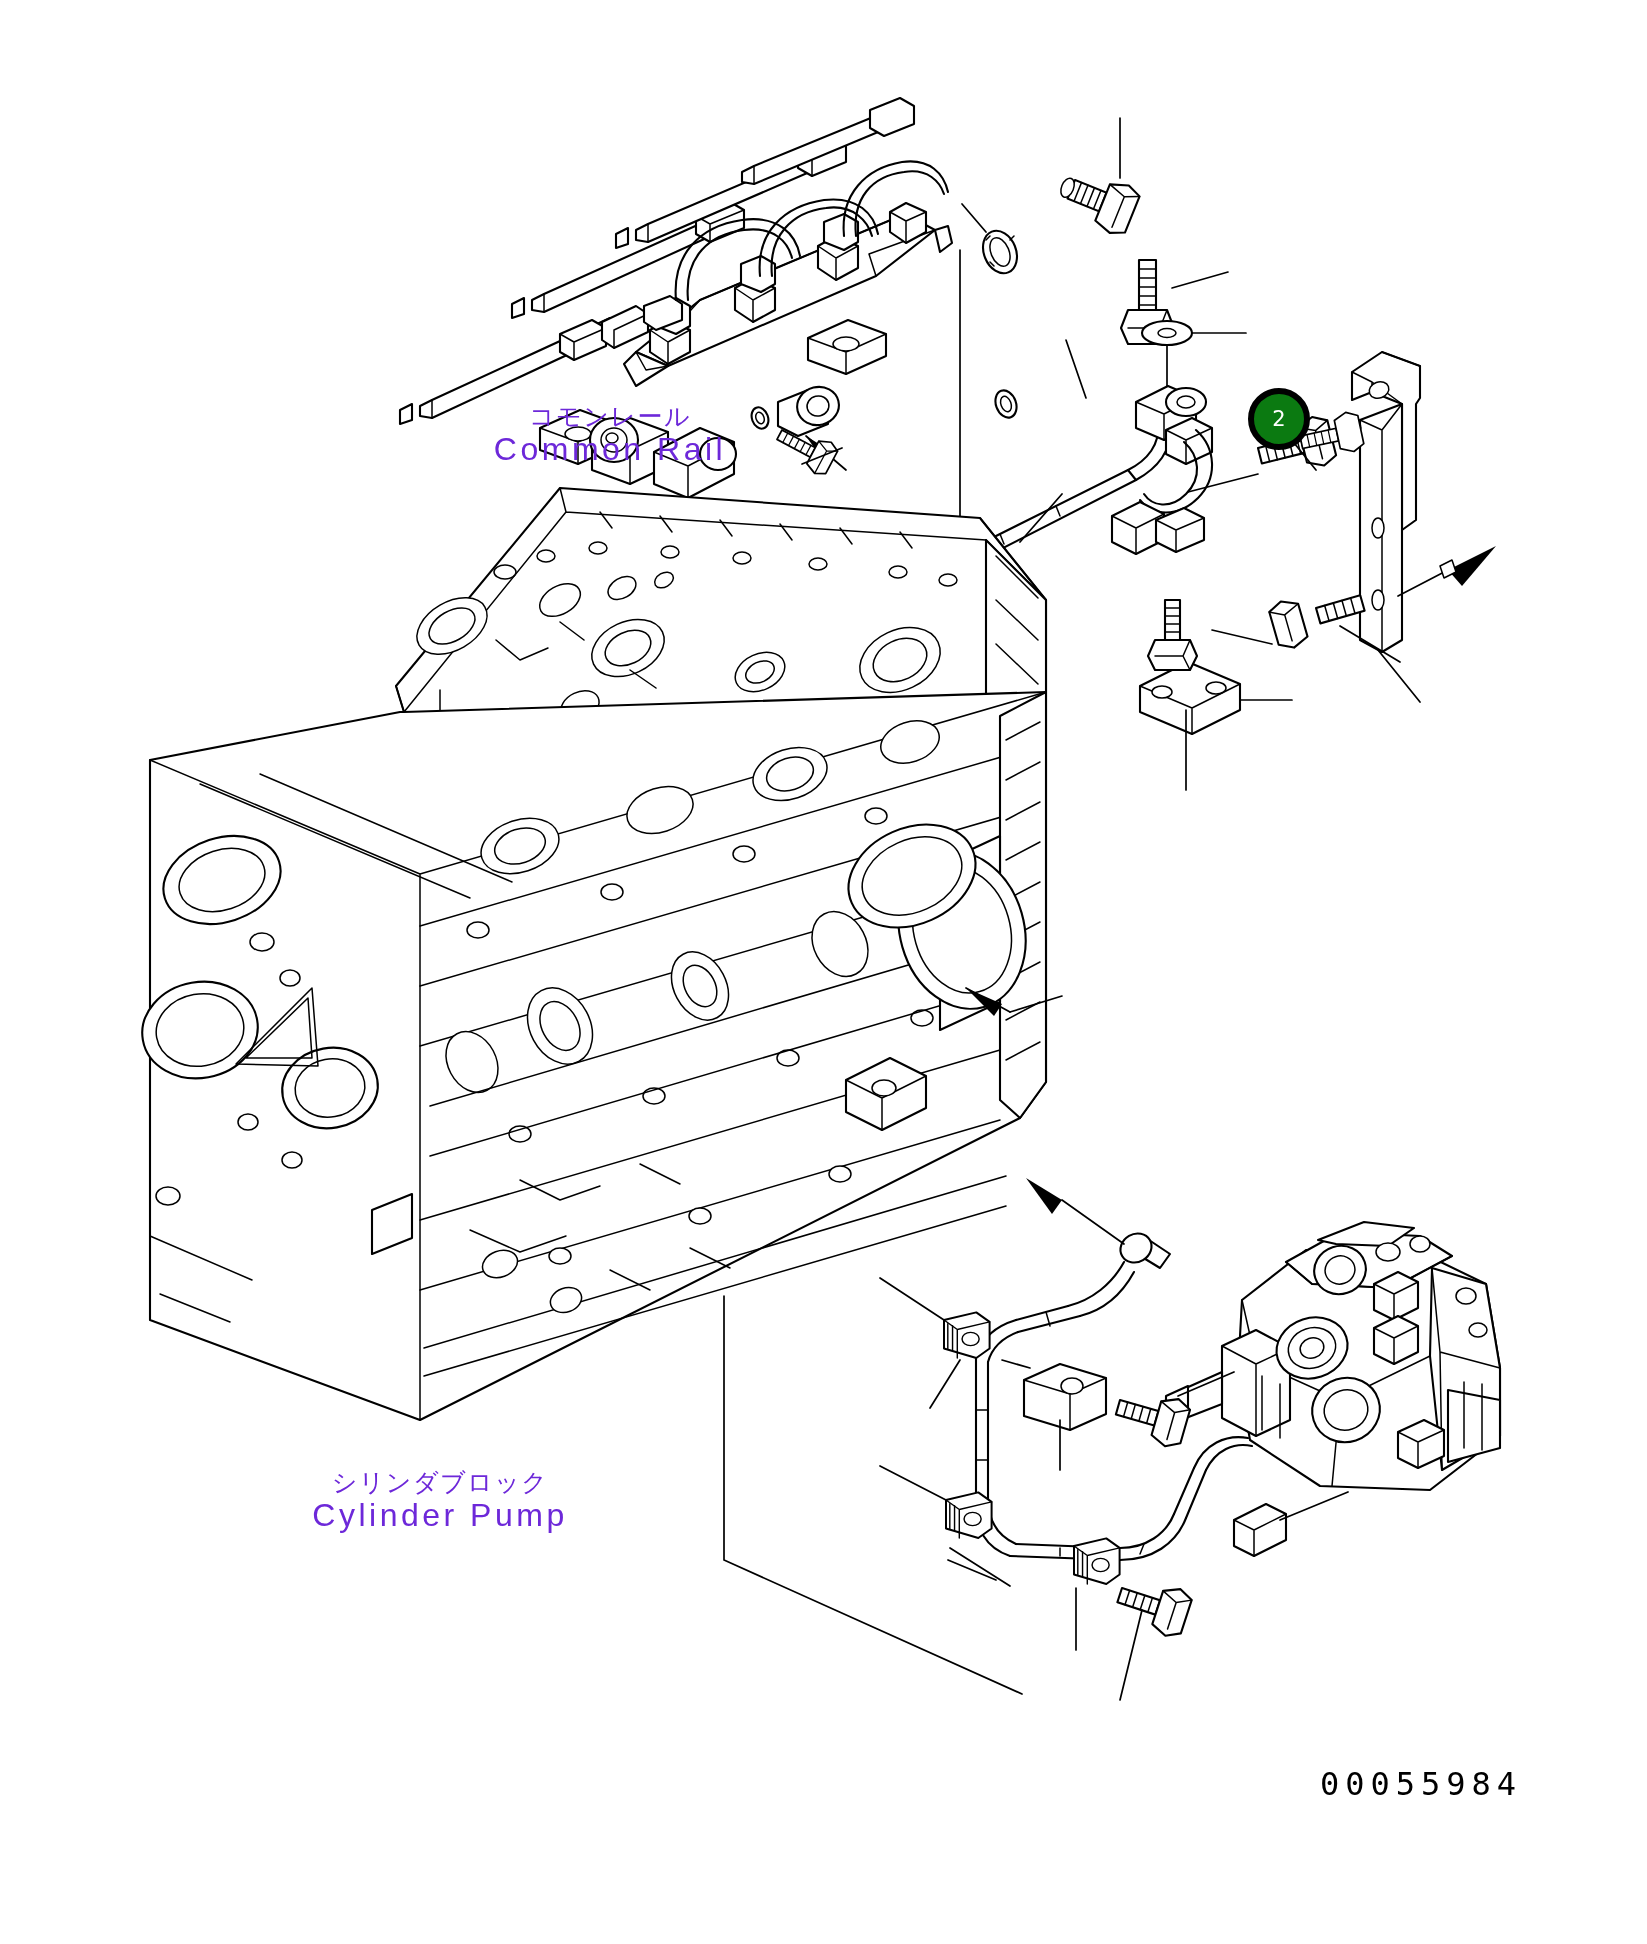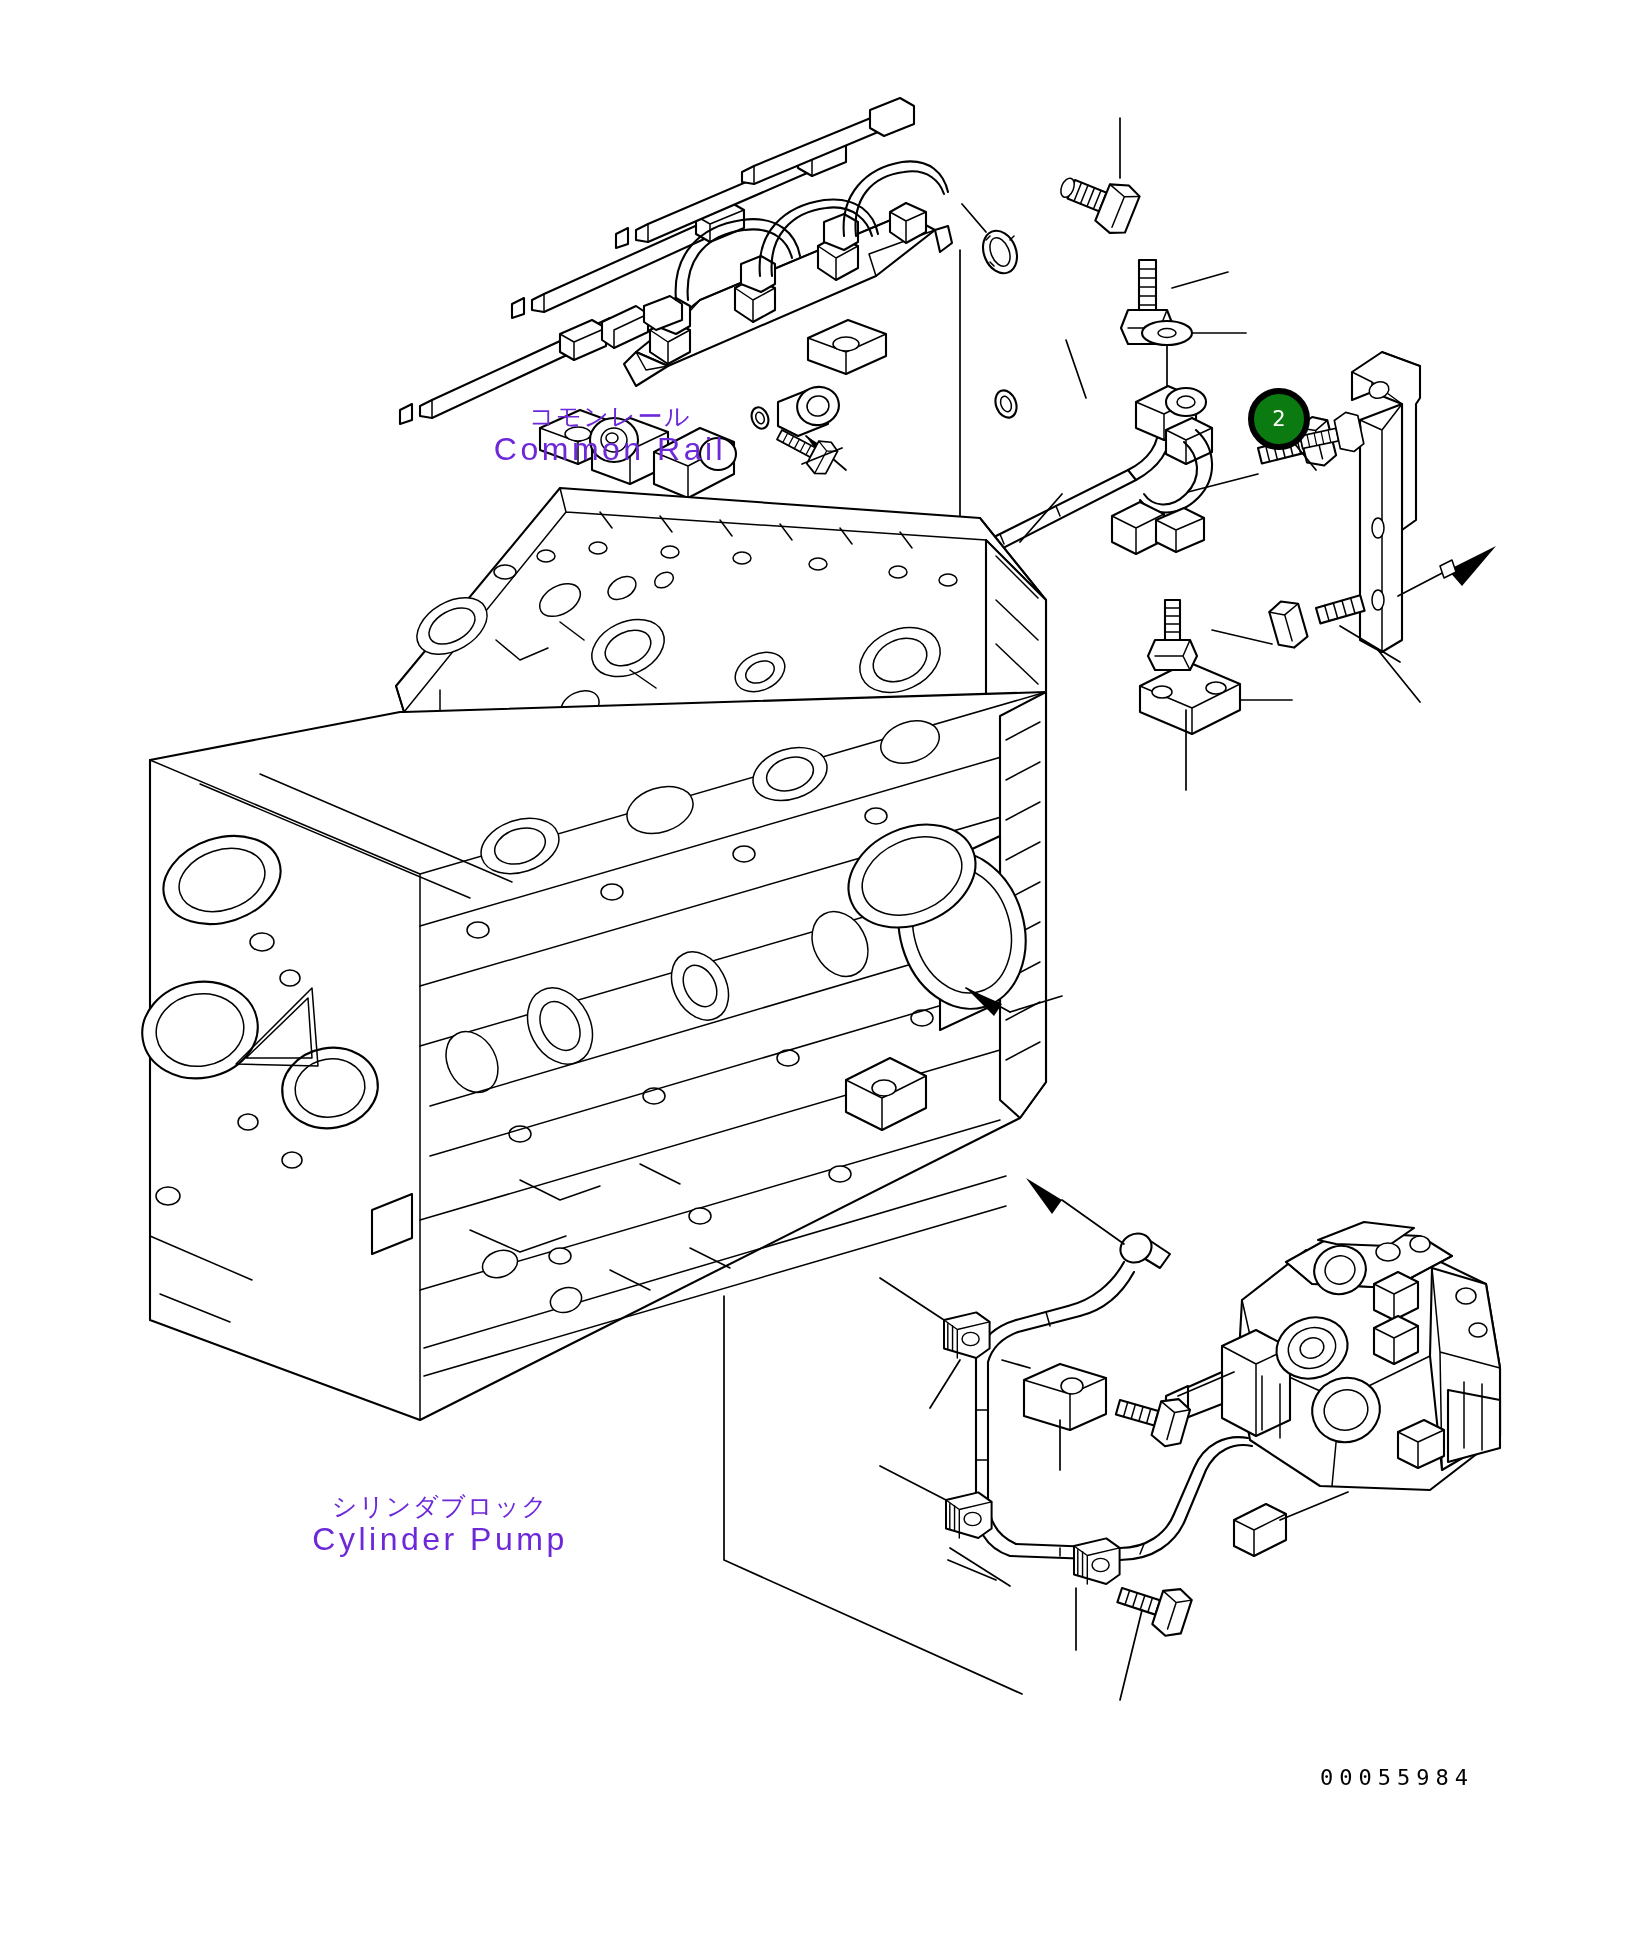--- a/index.html
+++ b/index.html
@@ -40,29 +40,29 @@
   }
   .lbl .en {
     font-family: Liberation Sans, sans-serif;
     font-size: 32px;
     letter-spacing: 3.5px;
     display: block;
     text-align: center;
   }
   #label-common-rail { left: 460px; top: 402px; width: 300px; }
   #label-cylinder-head { left: 340px; top: 640px; width: 340px; }
-  #label-cylinder-block { left: 270px; top: 1468px; width: 340px; margin-top: 24px; }
+  #label-cylinder-block { left: 270px; top: 1468px; width: 340px; }
   #label-fuel-injection-pump { left: 1120px; top: 1140px; width: 400px; }
 
   #drawing-number {
     position: absolute;
     left: 1320px;
     top: 1765px;
     font-family: "DejaVu Sans Mono", monospace;
-    font-size: 22px;
+    font-size: 32px;
     letter-spacing: 6px;
     color: #000;
   }
 
   #callout-2 {
     position: absolute;
     left: 1248px;
     top: 388px;
     width: 62px;
     height: 62px;

